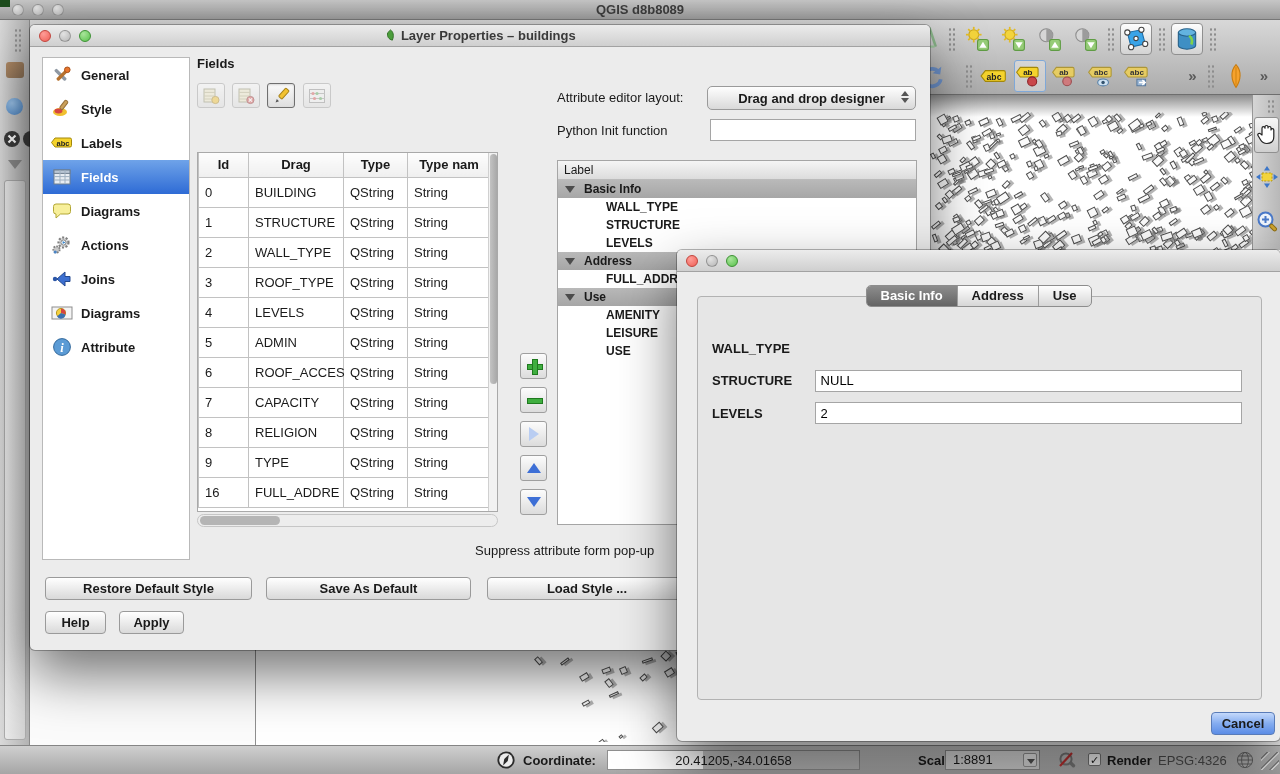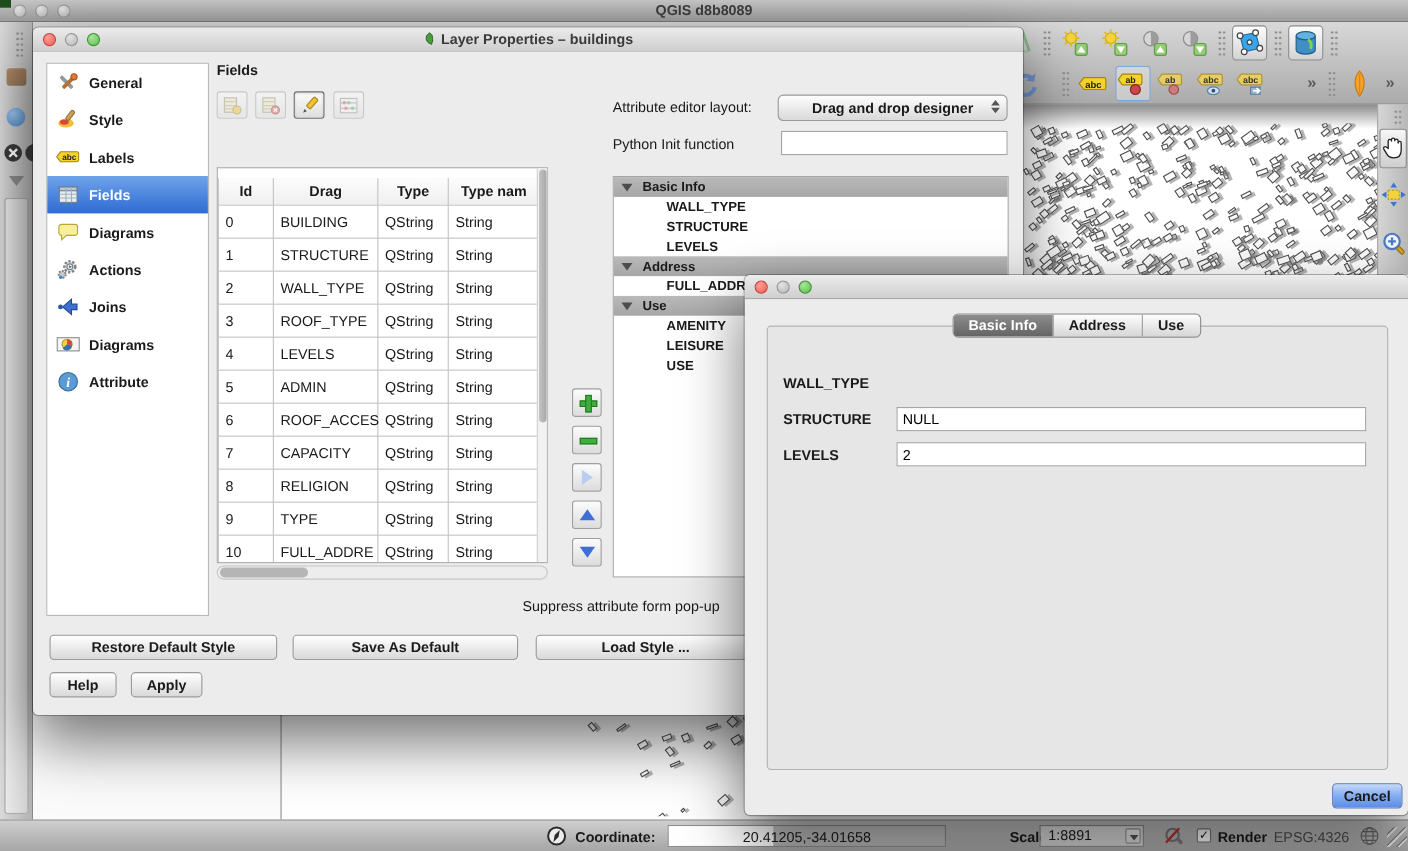--- a/index.html
+++ b/index.html
@@ -54,21 +54,21 @@
   .nav-item.sel { background:linear-gradient(#6fa3e9,#2e6bd5); color:#fff; }
   .nav-item .icon { width:22px; height:22px; display:flex; align-items:center; justify-content:center; }
 
   #lp-section-title { position:absolute; left:167px; top:31px; font-weight:bold; font-size:13px; }
   .sq-btn { position:absolute; width:28px; height:25px; background:linear-gradient(#fbfbfb,#dedede); border:1px solid #9f9f9f; border-radius:3px; display:flex; align-items:center; justify-content:center; }
   .sq-btn.disabled { opacity:.45; }
   .sq-btn.active { border-color:#6f6f6f; box-shadow:inset 0 1px 2px rgba(0,0,0,.15); }
 
   
   #fields-table-wrap { position:absolute; left:167px; top:127px; width:301px; height:360px; background:#fff; border:1px solid #a9a9a9; overflow:hidden; }
-  #fields-table { border-collapse:collapse; width:292px; table-layout:fixed;margin-top:9px; }
+  #fields-table { border-collapse:collapse; width:292px; table-layout:fixed; }
   #fields-table th { font-weight:bold; height:24px; border:1px solid #c2c2c2; border-top:none; background:linear-gradient(#fdfdfd,#efefef); }
   #fields-table td { height:30px; border:1px solid #c2c2c2; padding-left:6px; background:#fff; }
   #fields-table col.c-id{width:50px} #fields-table col.c-name{width:95px} #fields-table col.c-type{width:64px} #fields-table col.c-tname{width:83px}
   #vscroll { position:absolute; right:0; top:0; width:9px; height:358px; background:#f2f2f2; border-left:1px solid #d0d0d0; }
   #vscroll .thumb { position:absolute; left:1px; top:1px; width:7px; height:230px; border-radius:4px; background:linear-gradient(90deg,#c3c3c3,#a8a8a8); }
   #hscroll { position:absolute; left:167px; top:489px; width:301px; height:13px; background:#ededed; border:1px solid #c6c6c6; border-radius:7px; }
   #hscroll .thumb { position:absolute; left:2px; top:1px; width:80px; height:9px; border-radius:5px; background:#b5b5b5; }
 
   
   .mid-btn { position:absolute; left:490px; width:27px; height:26px; background:linear-gradient(#fcfcfc,#dcdcdc); border:1px solid #9f9f9f; border-radius:3px; display:flex; align-items:center; justify-content:center; }
@@ -868,21 +868,21 @@
             </tr>
 
             <tr>
               <td>9</td>
               <td>TYPE</td>
               <td>QString</td>
               <td>String</td>
             </tr>
 
             <tr>
-              <td>10</td>
+              <td>16</td>
               <td>FULL_ADDRE</td>
               <td>QString</td>
               <td>String</td>
             </tr>
           </tbody>
       </table>
       <div id="vscroll">
           <div class="thumb"></div>
         </div>
     </div>
@@ -911,20 +911,21 @@
       <span>Drag and drop designer</span>
       <span class="arrows">
           <i class="u"></i>
           <i class="d"></i>
         </span>
     </div>
     <div class="lbl" style="left:527px;top:98px">Python Init function</div>
     <input class="text-input abs" style="left: 680px; top: 94px; width: 206px;" value="">
 
     <div id="designer-tree">
+      <div id="tree-header">Label</div>
       <div>
 
           <div class="tree-row group">
             <span class="disc"></span>
             <span>Basic Info</span>
           </div>
 
           <div class="tree-row">
             
             <span>WALL_TYPE</span>

